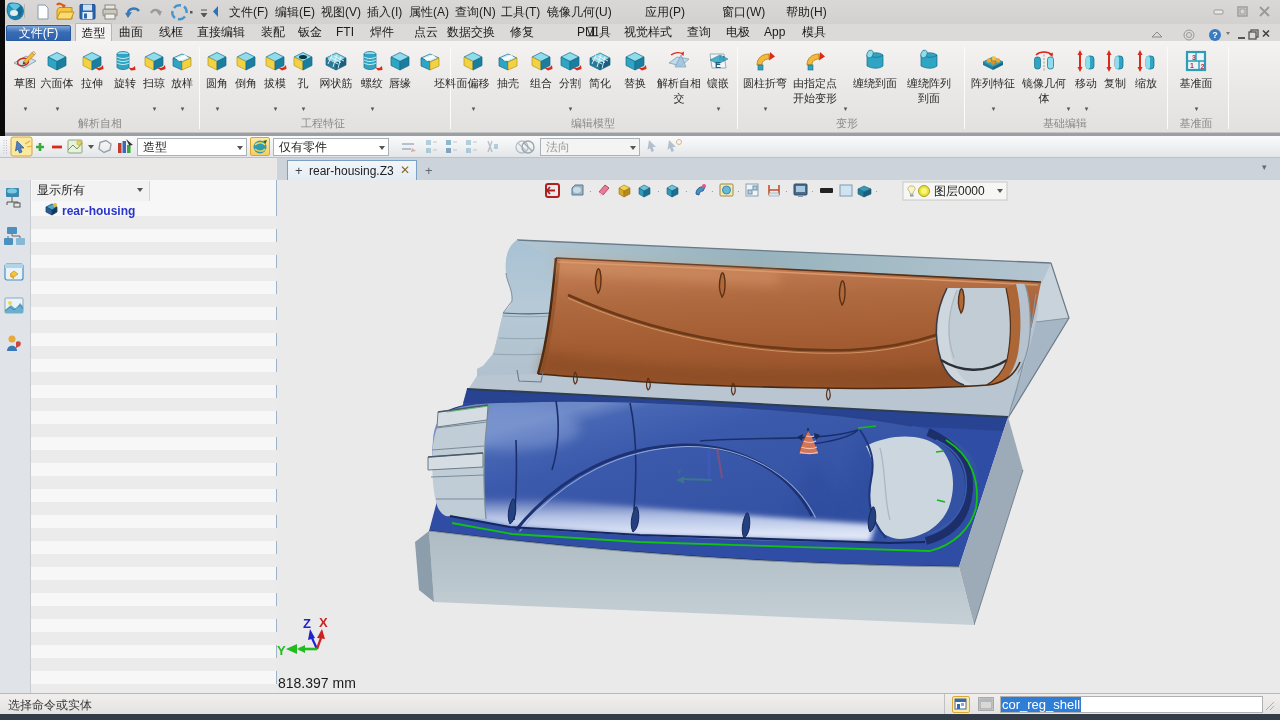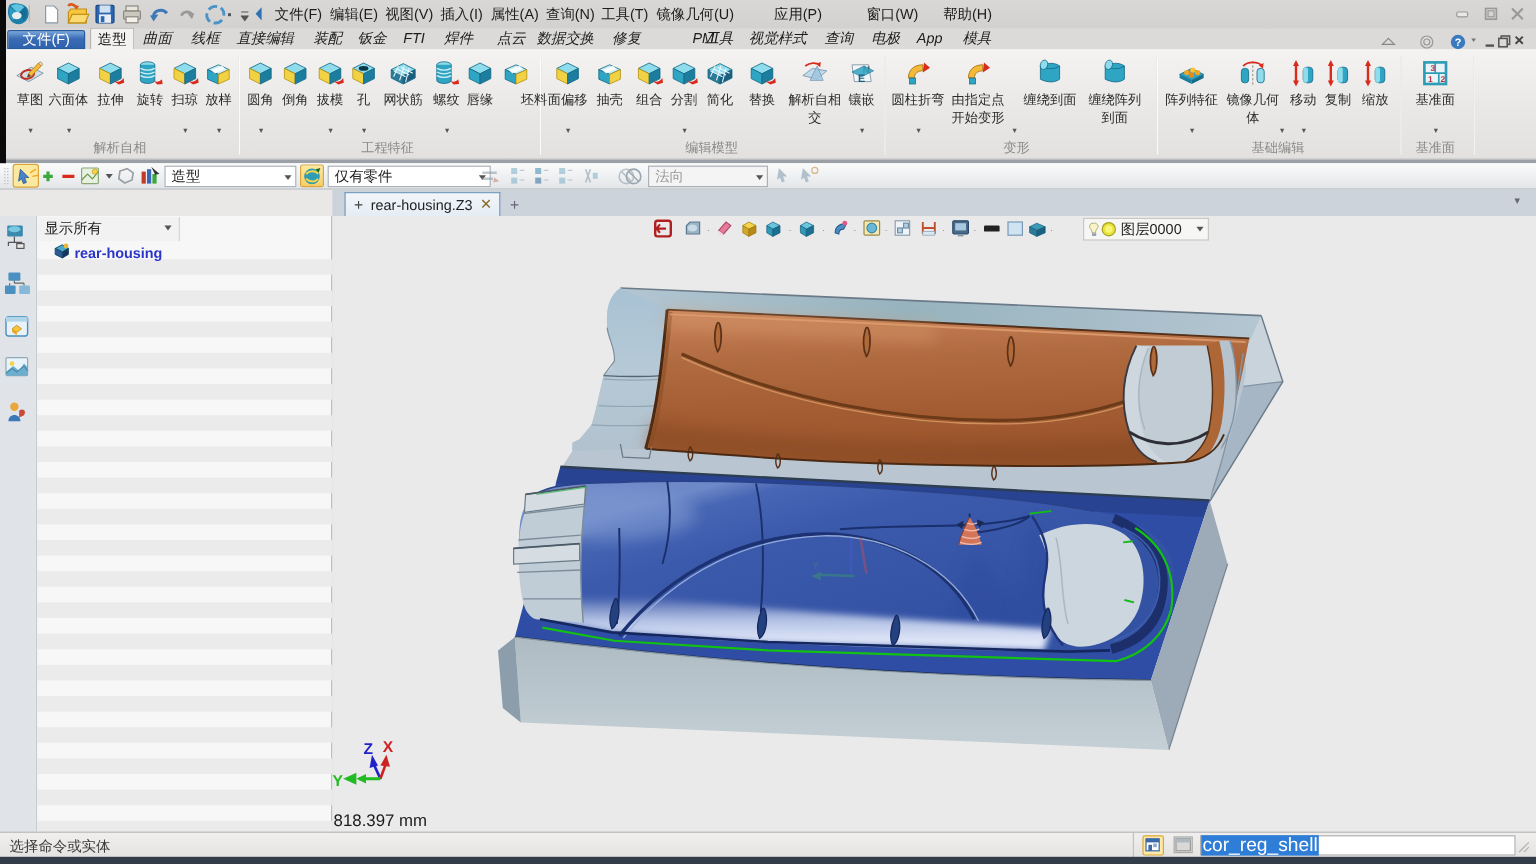--- a/index.html
+++ b/index.html
@@ -7,21 +7,21 @@
 #app { position:absolute; left:0; top:0; width:1280px; height:720px; background:#e9e8e7; }
 .abs { position:absolute; }
 
 #titlebar { left:0; top:0; width:1280px; height:24px; background:linear-gradient(#d9d8d7,#d2d1d0); }
 #blackedge { left:0; top:0; width:5px; height:136px; background:#0a0a0a; z-index:60; }
 .menu { top:4px; font-size:12px; color:#1c1c1c; }
 #wintitle { top:4px; left:894px; width:260px; font-size:12.5px; color:#3a3a3a; white-space:nowrap; }
 
 #tabrow { left:0; top:24px; width:1280px; height:17px; background:#dbdad9; }
 #filetab { left:6px; top:1px; width:65px; height:16px; background:linear-gradient(#79a7dc,#3a6cb4 45%,#2e62ae); border:1px solid #295a9e; border-radius:2px 2px 0 0; color:#fff; font-size:12px; text-align:center; line-height:15px; }
-.rtab { top:0px; height:17px; font-size:12px; color:#1c1c1c; text-align:center; line-height:16px;font-style:italic; }
+.rtab { top:0px; height:17px; font-size:12px; color:#1c1c1c; text-align:center; line-height:16px; }
 #activetab { left:75px; top:-1px; width:37px; height:18px; background:#f3f2f1; border:1px solid #b7b6b5; border-bottom:none; border-radius:2px 2px 0 0; color:#111; font-size:12px; text-align:center; line-height:18px; }
 
 #ribbon { left:0; top:41px; width:1280px; height:92px; background:linear-gradient(#f4f3f2,#e9e8e7 55%,#e2e1e0); border-bottom:1px solid #c5c4c3; }
 #ribbonshadow { left:0; top:133px; width:1280px; height:3px; background:#9aa0a6; }
 .rsep { top:6px; width:1px; height:82px; background:#c6c5c4; border-right:1px solid #fbfbfb; }
 .ritem { top:35px; font-size:11px; color:#2b2b2b; text-align:center; }
 .rlbl2 { top:50px; font-size:11px; color:#2b2b2b; text-align:center; }
 .rarr { top:64px; width:7px; height:5px; font-size:7px; color:#555; text-align:center; }
 .rgrp { top:75px; font-size:11px; color:#8b8a89; text-align:center; }
 
@@ -35,21 +35,21 @@
 #pbody { left:31px; top:180px; width:246px; height:513px; background:#f7f7f7; border-right:1px solid #9db3cc; }
 #pcombo { left:32px; top:181px; width:118px; height:20px; background:#f2f2f2; border-right:1px solid #d5d5d5; font-size:12px; color:#222; line-height:19px; padding-left:5px; }
 .stripe { left:0; width:246px; height:13px; background:#ebebeb; }
 
 #dtabbar { left:277px; top:158px; width:1003px; height:22px; background:#ccd3da; }
 #dtab { left:10px; top:2px; width:130px; height:20px; background:linear-gradient(#f2f6fa,#e4ecf4); border:1px solid #7aa0c4; border-bottom:none; font-size:12px; color:#222; }
 #viewport { left:277px; top:180px; width:1003px; height:513px; background:#ebeaea; }
 
 #statusbar { left:0; top:693px; width:1280px; height:21px; background:linear-gradient(#f0efee,#e4e3e2); border-top:1px solid #b8b8b8; font-size:12px; color:#3a3a3a; }
 #bottomstrip { left:0; top:714px; width:1280px; height:6px; background:#333c49; }
-#cmdinput { left:1000px; top:2px; width:263px; height:17px; background:#fff; border:1px solid #b0b0b0; font-size:16px; line-height:15px; }
+#cmdinput { left:1000px; top:2px; width:263px; height:17px; background:#fff; border:1px solid #b0b0b0; font-size:13px; line-height:15px; }
 #cmdinput span { background:#2e7ed8; color:#fff; padding:0 1px; }
 </style>
 </head>
 <body>
 <div id="app">
   <div class="abs" id="titlebar">
     <svg class="abs" style="left:0;top:0" width="280" height="24" viewBox="0 0 280 24">
 
       <path d="M8 4 C6 8 6 13 9 17 C12 21 18 21 21 18 C25 14 25 8 21 5 C17 2 10 2 8 4 Z" fill="#1d7fa8"></path>
       <path d="M9 5 C12 3 18 3 20 6 L15 11 Z" fill="#5fc4e0"></path>
@@ -365,21 +365,21 @@
         <rect x="122.5" y="5" width="3.5" height="12" fill="#3a68b8"></rect>
         <rect x="127" y="9" width="3.5" height="8" fill="#3aa83a"></rect>
       <path d="M126 3 L133 9 L129.5 9.5 L131 13 Z" fill="#333"></path>
     </svg>
     <div class="abs combo" style="left:137px;width:110px">造型<span class="ca"></span></div>
     <div class="abs hlbtn" style="left:250px"><svg width="18" height="17" viewBox="0 0 18 17">
           <circle cx="9" cy="9" r="6.5" fill="#2e9cb4"></circle>
           <path d="M4 7 C7 4 12 4 14 7 M4 11 C7 14 12 14 14 11" stroke="#f5d44a" stroke-width="1.6" fill="none"></path>
           <path d="M12 3 L16 2 L14.5 6 Z" fill="#1a6a1a"></path>
         </svg></div>
-    <div class="abs combo" style="left:273px;width:136px">仅有零件<span class="ca"></span></div>
+    <div class="abs combo" style="left:273px;width:116px">仅有零件<span class="ca"></span></div>
     <svg class="abs" style="left:398px;top:0" width="300" height="22" viewBox="0 0 300 22">
       <g opacity=".55">
         <path d="M4 8 h12 M4 13 h9" stroke="#8a9aa8" stroke-width="2"></path>
           <path d="M14 12 l4 3 l-5 1 Z" fill="#c87a6a"></path>
         <rect x="28" y="4" width="5" height="5" fill="#7ab0c8"></rect>
           <rect x="28" y="12" width="5" height="5" fill="#7ab0c8"></rect>
           <path d="M35 6 h4 M35 14 h4" stroke="#98a4ae"></path>
         <rect x="48" y="4" width="5" height="5" fill="#3a8ab0"></rect>
           <rect x="48" y="12" width="5" height="5" fill="#2e6a9a"></rect>
           <path d="M55 6 h4 M55 14 h4" stroke="#98a4ae"></path>

